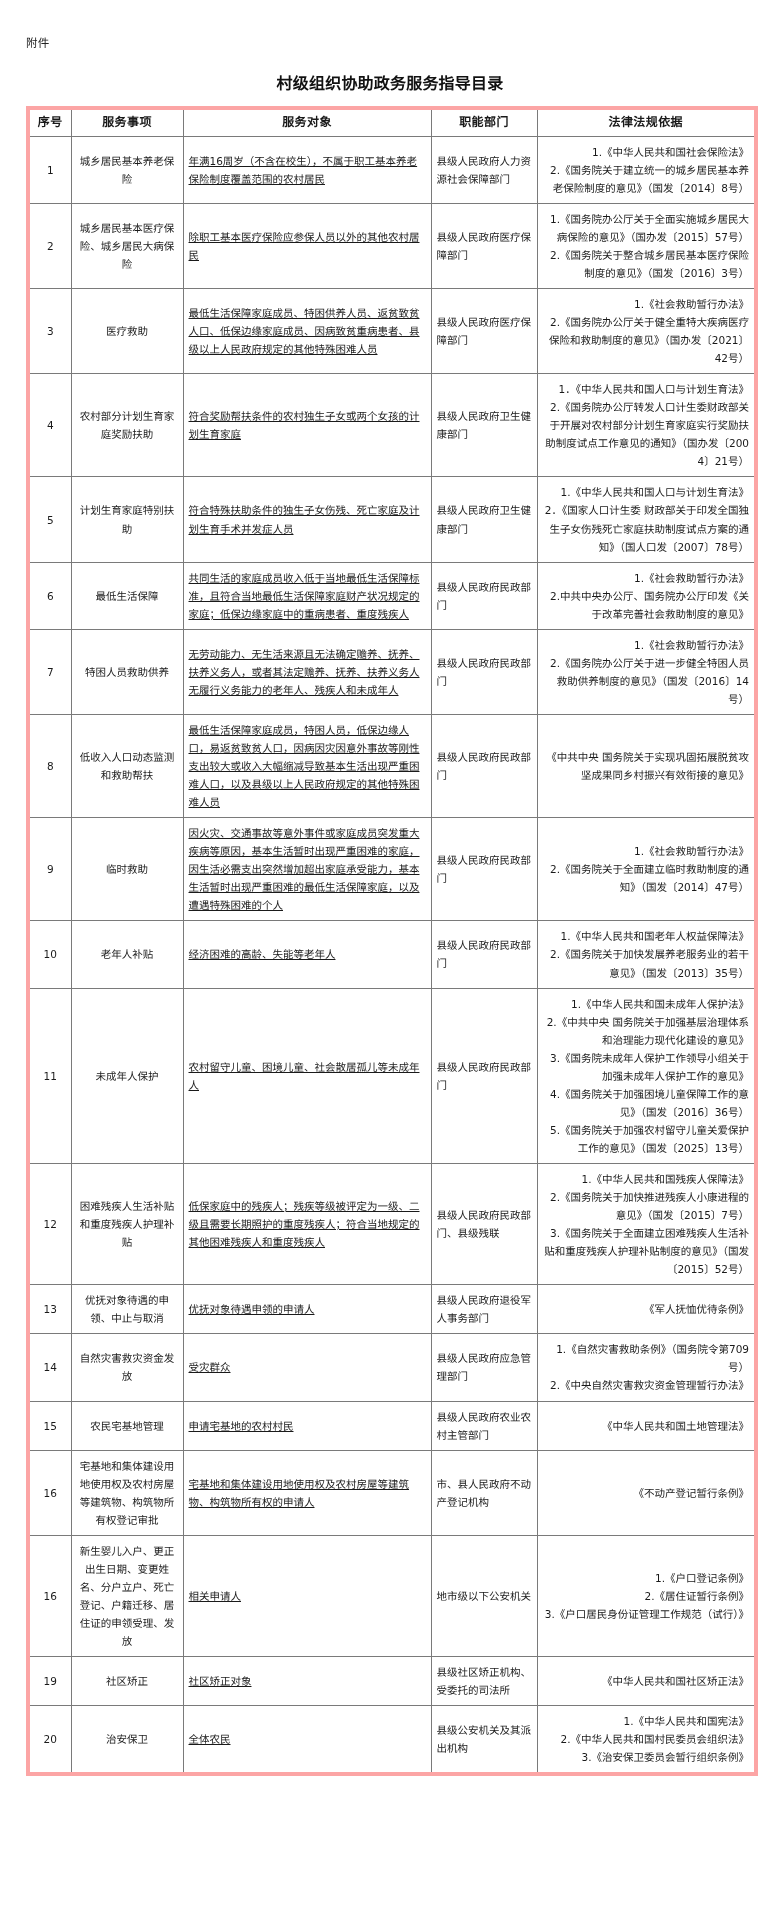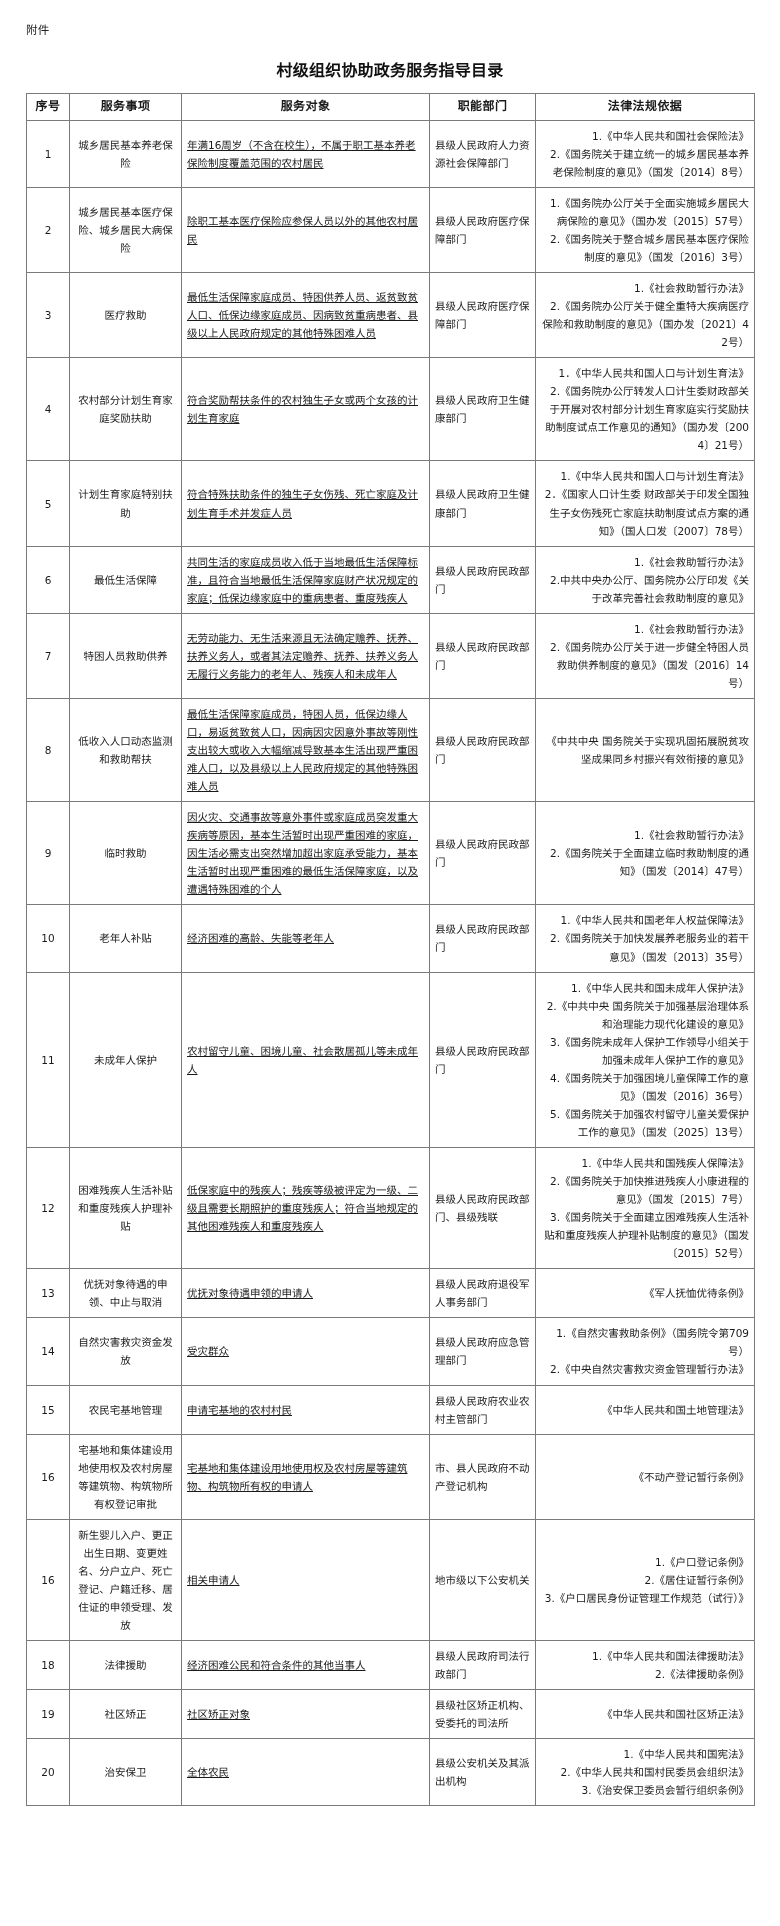--- a/index.html
+++ b/index.html
@@ -10,21 +10,21 @@
   }
   body {
     width: 780px;
     font-family: "DejaVu Sans", "Liberation Sans", sans-serif;
     color: #1a1a1a;
     -webkit-font-smoothing: antialiased;
   }
   .page {
     width: 780px;
     box-sizing: border-box;
-    padding: 4px 26px 30px 26px;
+    padding: 17px 26px 30px 26px;
   }
   .attachment-label {
     font-size: 11.5px;
     line-height: 1.4;
     color: #222;
     padding-top: 18px;
     letter-spacing: 0.3px;
   }
   .doc-title {
     text-align: center;
@@ -32,21 +32,21 @@
     font-weight: bold;
     color: #111;
     margin-top: 19px;
     margin-bottom: 10px;
     letter-spacing: 0.2px;
   }
   table.catalog {
     width: 728px;
     border-collapse: collapse;
     table-layout: fixed;
-    border: 1px solid #fca5a5;
+    border: 4px solid #fca5a5;
     margin-top: 12px;
   }
   table.catalog col.c-seq      { width: 43px; }
   table.catalog col.c-item     { width: 112px; }
   table.catalog col.c-target   { width: 248px; }
   table.catalog col.c-dept     { width: 106px; }
   table.catalog col.c-legal    { width: 219px; }
 
   table.catalog th,
   table.catalog td {
@@ -272,30 +272,20 @@
           <td class="item">新生婴儿入户、更正出生日期、变更姓名、分户立户、死亡登记、户籍迁移、居住证的申领受理、发放</td>
           <td class="target">相关申请人</td>
           <td class="dept">地市级以下公安机关</td>
           <td class="legal">
             <span class="law-line">1.《户口登记条例》</span>
             <span class="law-line">2.《居住证暂行条例》</span>
             <span class="law-line">3.《户口居民身份证管理工作规范（试行）》</span>
           </td>
         </tr>
         <tr>
-          <td class="seq">18</td>
-          <td class="item">法律援助</td>
-          <td class="target">经济困难公民和符合条件的其他当事人</td>
-          <td class="dept">县级人民政府司法行政部门</td>
-          <td class="legal">
-            <span class="law-line">1.《中华人民共和国法律援助法》</span>
-            <span class="law-line">2.《法律援助条例》</span>
-          </td>
-        </tr>
-        <tr>
           <td class="seq">19</td>
           <td class="item">社区矫正</td>
           <td class="target">社区矫正对象</td>
           <td class="dept">县级社区矫正机构、受委托的司法所</td>
           <td class="legal">
             <span class="law-line">《中华人民共和国社区矫正法》</span>
           </td>
         </tr>
         <tr>
           <td class="seq">20</td>

